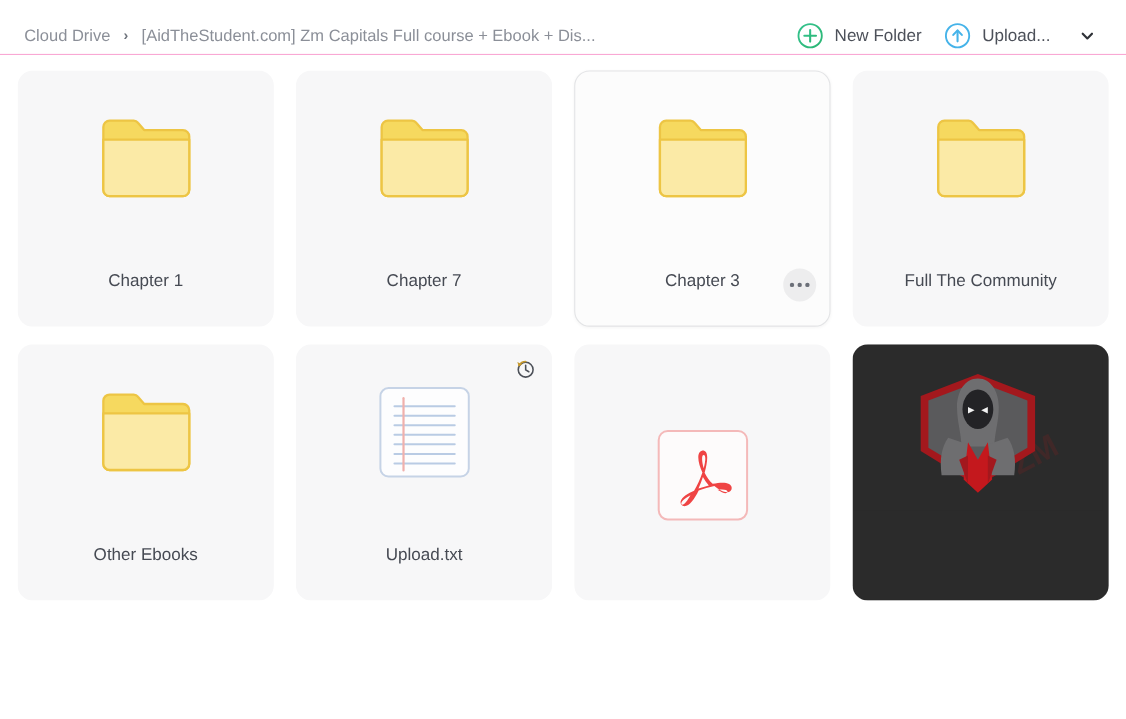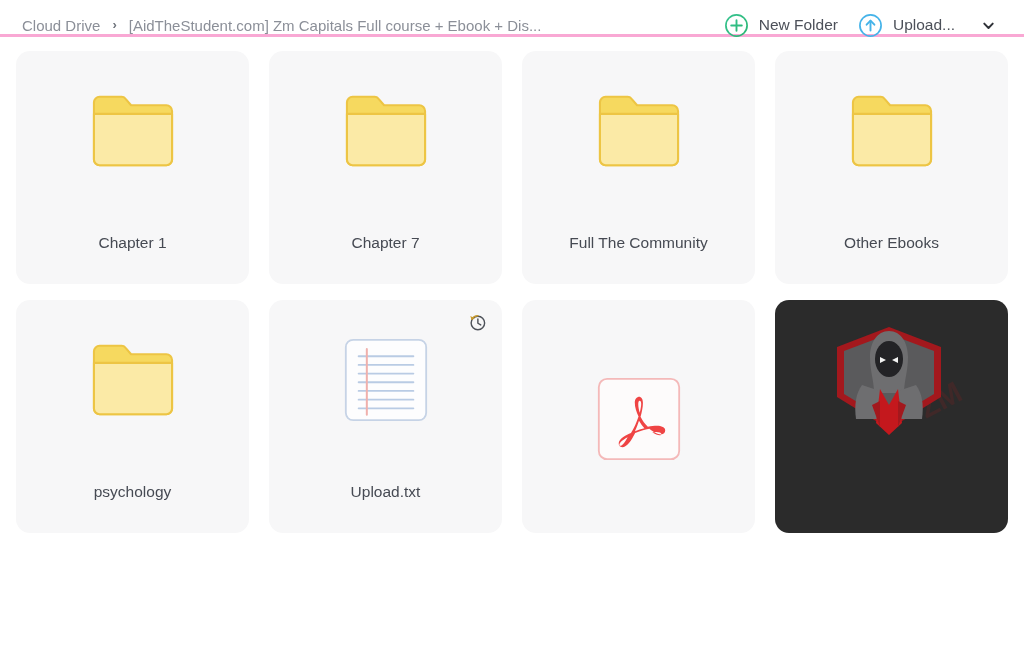--- a/index.html
+++ b/index.html
@@ -9,26 +9,26 @@
     width: 1024px;
     height: 654px;
     overflow: hidden;
     background: #ffffff;
     font-family: "Liberation Sans", "DejaVu Sans", sans-serif;
     -webkit-font-smoothing: antialiased;
   }
 
   
   .header {
-    height: 37px;
+    height: 50px;
     width: 100%;
     display: flex;
     align-items: center;
     padding: 16px 22px 0 22px;
-    border-bottom: 3px solid #f9a8d4;
+    border-bottom: 1px solid #f9a8d4;
     background: #ffffff;
     position: relative;
   }
 
   .breadcrumb {
     display: flex;
     align-items: center;
     min-width: 0;
     flex: 0 1 auto;
     overflow: hidden;
@@ -263,20 +263,36 @@
       <div class="tile-icon-wrap">
   <span>
     <svg class="svg-block" viewBox="0 0 92 84" width="88" height="80" aria-hidden="true">
       <path d="M5 12 a6 6 0 0 1 6-6 H34 a5 5 0 0 1 4 2 l6 7 H81 a6 6 0 0 1 6 6 V72 a6 6 0 0 1-6 6 H11 a6 6 0 0 1-6-6 Z" fill="#f6d95f" stroke="#edc544" stroke-width="2.2" stroke-linejoin="round"></path>
       <path d="M5 24 H87 V72 a6 6 0 0 1-6 6 H11 a6 6 0 0 1-6-6 Z" fill="#fbeaa6" stroke="#edc544" stroke-width="2.2" stroke-linejoin="round"></path>
     </svg>
   </span>
 </div>
       <div class="tile-label">Chapter 7</div>
     </div>
+    <div class="tile selected">
+      <div class="tile-icon-wrap">
+  <span>
+    <svg class="svg-block" viewBox="0 0 92 84" width="88" height="80" aria-hidden="true">
+      <path d="M5 12 a6 6 0 0 1 6-6 H34 a5 5 0 0 1 4 2 l6 7 H81 a6 6 0 0 1 6 6 V72 a6 6 0 0 1-6 6 H11 a6 6 0 0 1-6-6 Z" fill="#f6d95f" stroke="#edc544" stroke-width="2.2" stroke-linejoin="round"></path>
+      <path d="M5 24 H87 V72 a6 6 0 0 1-6 6 H11 a6 6 0 0 1-6-6 Z" fill="#fbeaa6" stroke="#edc544" stroke-width="2.2" stroke-linejoin="round"></path>
+    </svg>
+  </span>
+</div>
+      <div class="tile-label">Chapter 3</div>
+      <button class="more-btn">
+        <i></i>
+        <i></i>
+        <i></i>
+      </button>
+    </div>
     <div class="tile">
       <div class="tile-icon-wrap">
   <span>
     <svg class="svg-block" viewBox="0 0 92 84" width="88" height="80" aria-hidden="true">
       <path d="M5 12 a6 6 0 0 1 6-6 H34 a5 5 0 0 1 4 2 l6 7 H81 a6 6 0 0 1 6 6 V72 a6 6 0 0 1-6 6 H11 a6 6 0 0 1-6-6 Z" fill="#f6d95f" stroke="#edc544" stroke-width="2.2" stroke-linejoin="round"></path>
       <path d="M5 24 H87 V72 a6 6 0 0 1-6 6 H11 a6 6 0 0 1-6-6 Z" fill="#fbeaa6" stroke="#edc544" stroke-width="2.2" stroke-linejoin="round"></path>
     </svg>
   </span>
 </div>
       <div class="tile-label">Full The Community</div>
@@ -284,31 +300,20 @@
     <div class="tile">
       <div class="tile-icon-wrap">
   <span>
     <svg class="svg-block" viewBox="0 0 92 84" width="88" height="80" aria-hidden="true">
       <path d="M5 12 a6 6 0 0 1 6-6 H34 a5 5 0 0 1 4 2 l6 7 H81 a6 6 0 0 1 6 6 V72 a6 6 0 0 1-6 6 H11 a6 6 0 0 1-6-6 Z" fill="#f6d95f" stroke="#edc544" stroke-width="2.2" stroke-linejoin="round"></path>
       <path d="M5 24 H87 V72 a6 6 0 0 1-6 6 H11 a6 6 0 0 1-6-6 Z" fill="#fbeaa6" stroke="#edc544" stroke-width="2.2" stroke-linejoin="round"></path>
     </svg>
   </span>
 </div>
       <div class="tile-label">Other Ebooks</div>
-    </div>
-    <div class="tile">
-      <div class="tile-icon-wrap">
-  <span>
-    <svg class="svg-block" viewBox="0 0 92 84" width="88" height="80" aria-hidden="true">
-      <path d="M5 12 a6 6 0 0 1 6-6 H34 a5 5 0 0 1 4 2 l6 7 H81 a6 6 0 0 1 6 6 V72 a6 6 0 0 1-6 6 H11 a6 6 0 0 1-6-6 Z" fill="#f6d95f" stroke="#edc544" stroke-width="2.2" stroke-linejoin="round"></path>
-      <path d="M5 24 H87 V72 a6 6 0 0 1-6 6 H11 a6 6 0 0 1-6-6 Z" fill="#fbeaa6" stroke="#edc544" stroke-width="2.2" stroke-linejoin="round"></path>
-    </svg>
-  </span>
-</div>
-      <div class="tile-label">psychology</div>
     </div>
     <div class="tile">
       <div class="tile-icon-wrap">
   <span>
     <svg class="svg-block" viewBox="0 0 92 92" width="84" height="84" aria-hidden="true">
       <rect x="2" y="2" width="88" height="88" rx="8" ry="8" fill="#fdfdfe" stroke="#c6d3e6" stroke-width="2"></rect>
       <g stroke="#b9cbe4" stroke-width="2" stroke-linecap="round">
         <path d="M16 20 H76"></path>
               <path d="M16 29.5 H76"></path>
               <path d="M16 39 H76"></path>

